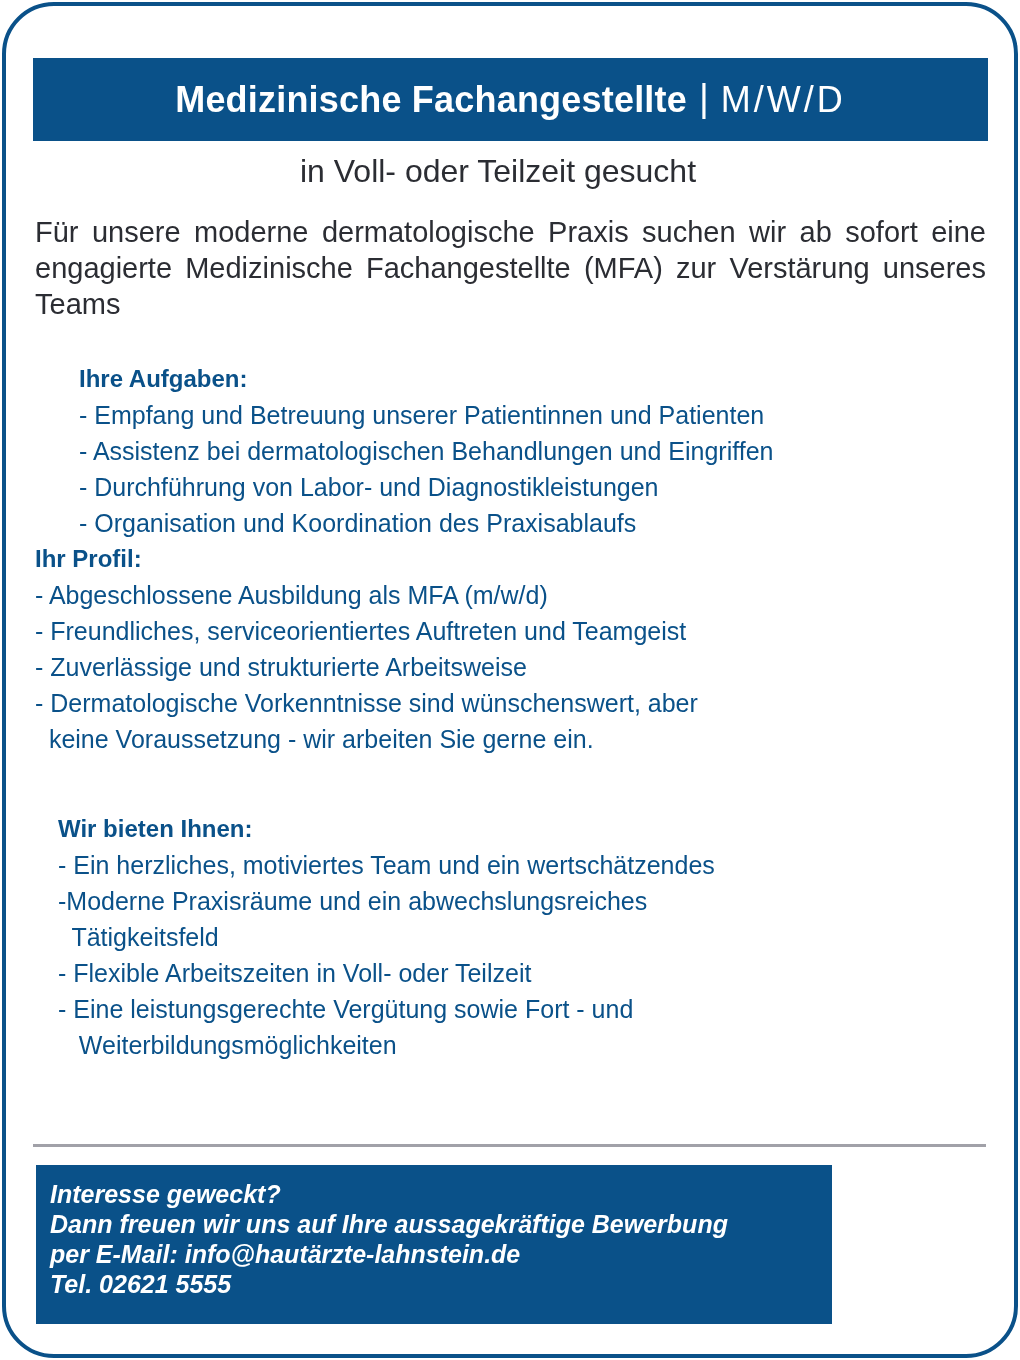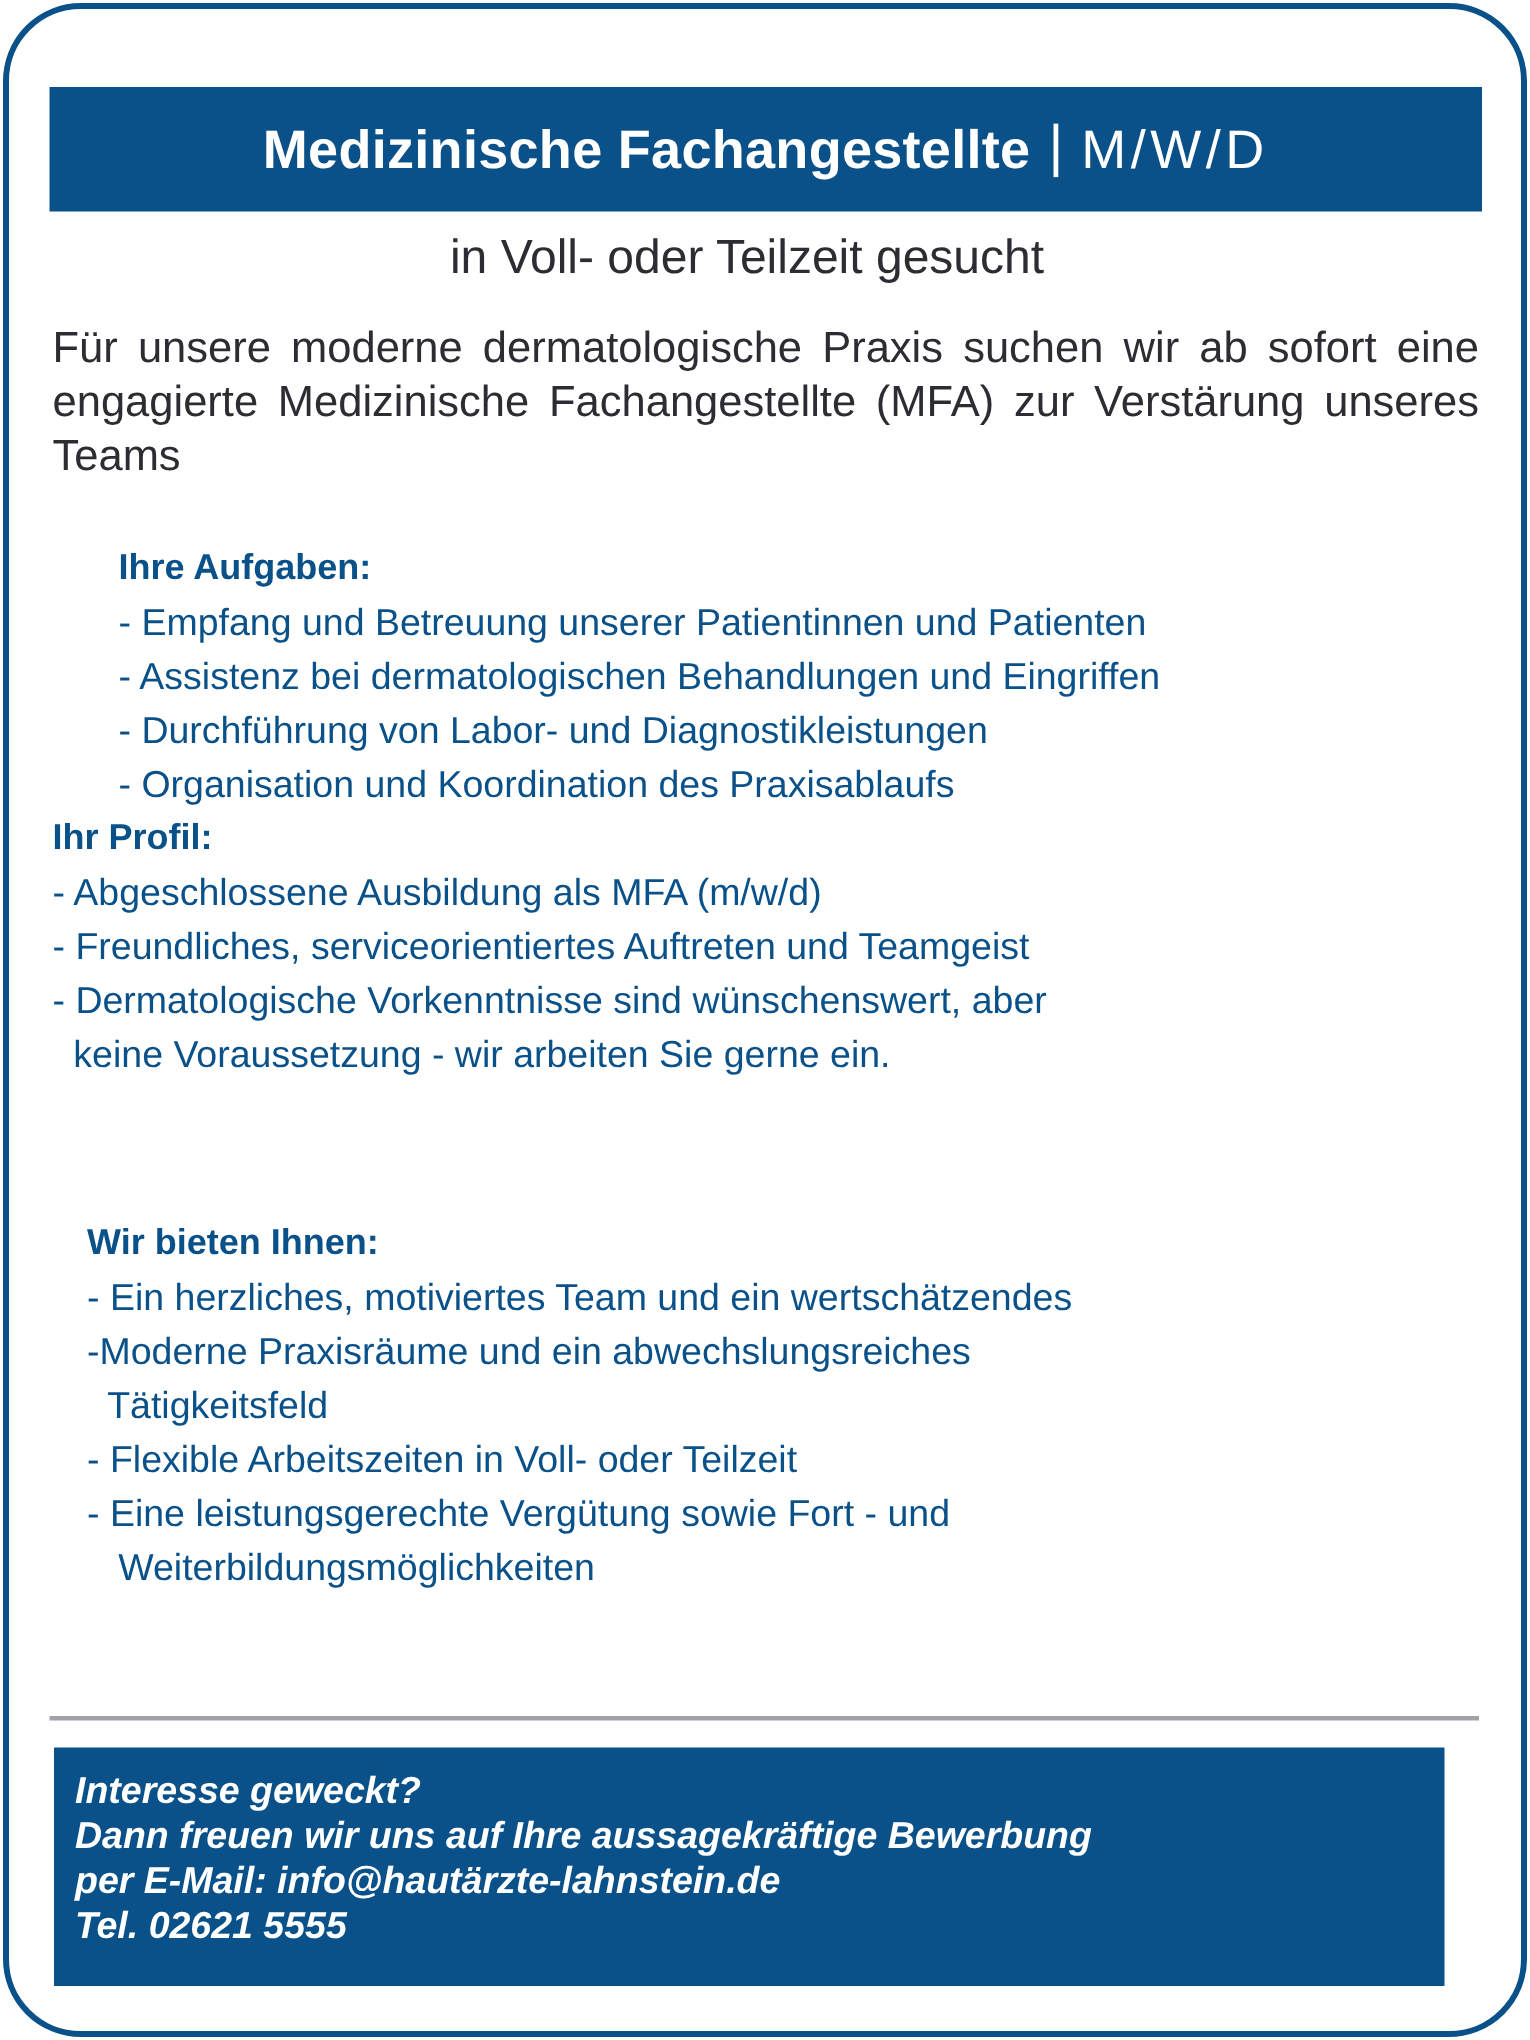--- a/index.html
+++ b/index.html
@@ -99,21 +99,21 @@
       left: 33px;
       top: 1144px;
       width: 953px;
       height: 3px;
       background: #a1a1a8;
     }
     .contact-box {
       position: absolute;
       left: 36px;
       top: 1165px;
-      width: 927px;
+      width: 796px;
       height: 159px;
       background: #0a5189;
       color: #ffffff;
       box-sizing: border-box;
       padding: 14px 0 0 14px;
     }
     .contact-box .line {
       font-style: italic;
       font-weight: bold;
       font-size: 25px;
@@ -141,20 +141,21 @@
   <div class="item">- Empfang und Betreuung unserer Patientinnen und Patienten</div>
   <div class="item">- Assistenz bei dermatologischen Behandlungen und Eingriffen</div>
   <div class="item">- Durchführung von Labor- und Diagnostikleistungen</div>
   <div class="item">- Organisation und Koordination des Praxisablaufs</div>
 </div>
 
 <div class="section sec-profile">
   <div class="heading">Ihr Profil:</div>
   <div class="item">- Abgeschlossene Ausbildung als MFA (m/w/d)</div>
   <div class="item">- Freundliches, serviceorientiertes Auftreten und Teamgeist</div>
+  <div class="item">- Zuverlässige und strukturierte Arbeitsweise</div>
   <div class="item">- Dermatologische Vorkenntnisse sind wünschenswert, aber</div>
   <div class="item">  keine Voraussetzung - wir arbeiten Sie gerne ein.</div>
 </div>
 
 <div class="section sec-offer">
   <div class="heading">Wir bieten Ihnen:</div>
   <div class="item">- Ein herzliches, motiviertes Team und ein wertschätzendes</div>
   <div class="item">-Moderne Praxisräume und ein abwechslungsreiches</div>
   <div class="item">  Tätigkeitsfeld</div>
   <div class="item">- Flexible Arbeitszeiten in Voll- oder Teilzeit</div>

